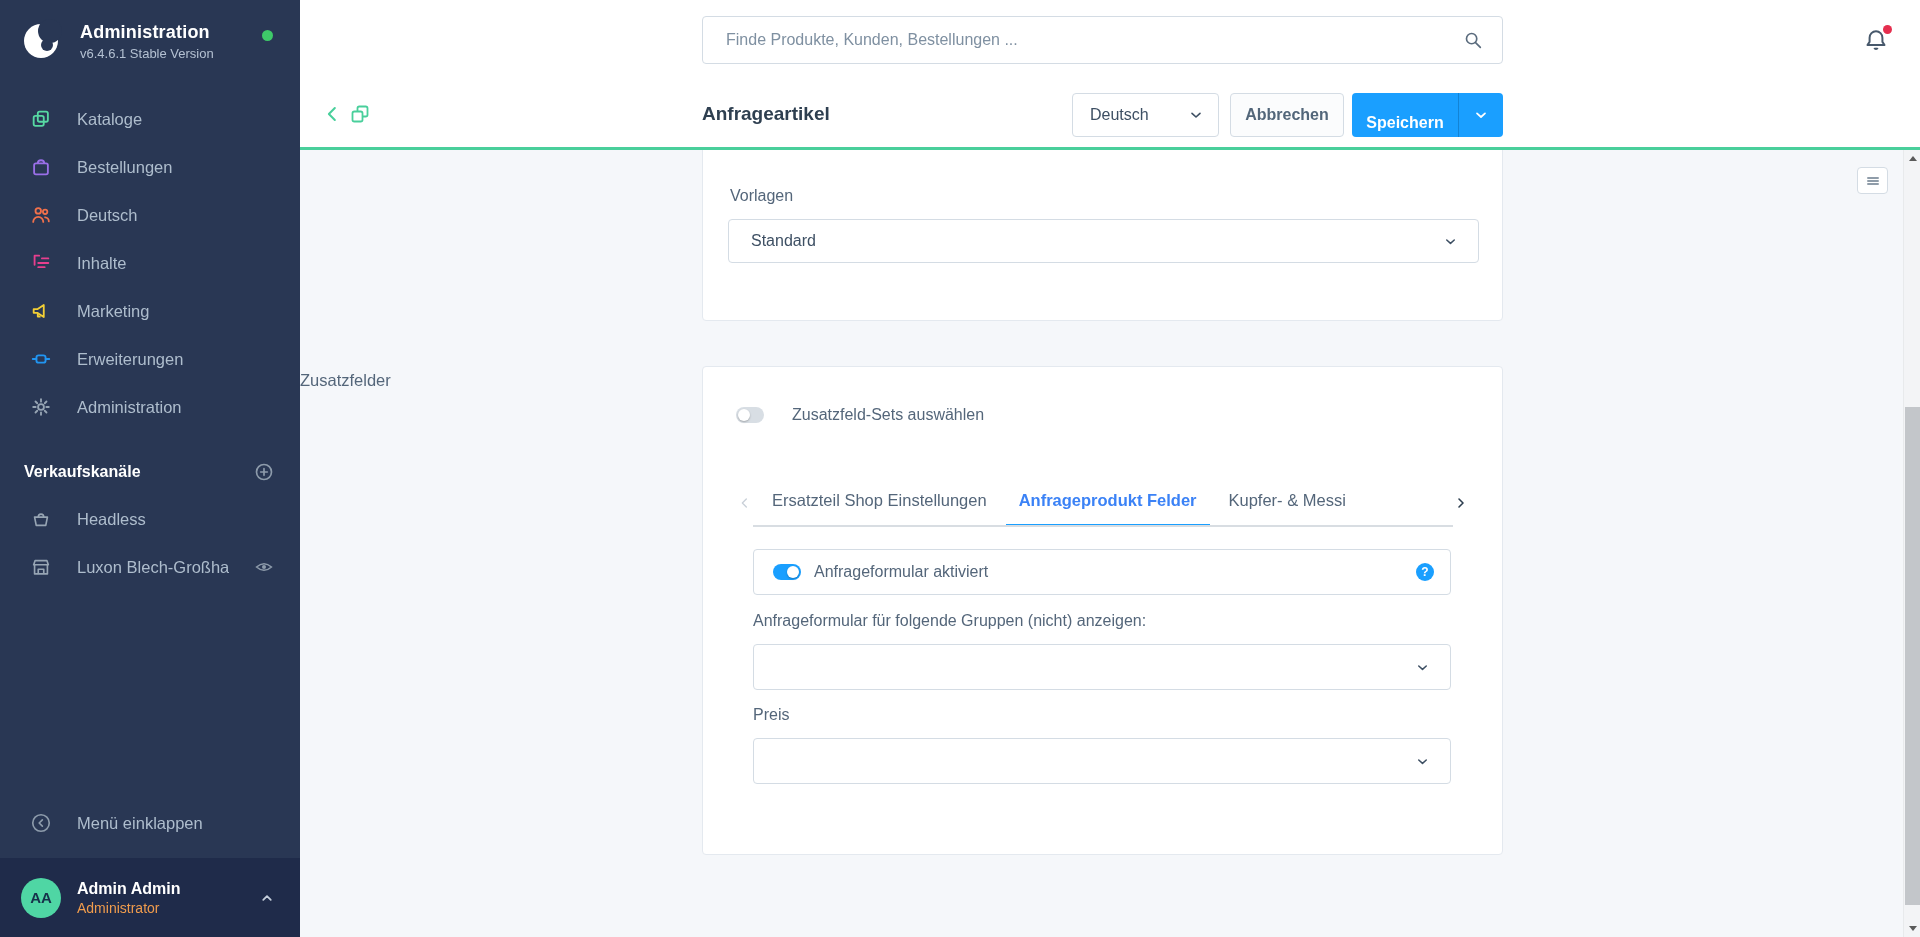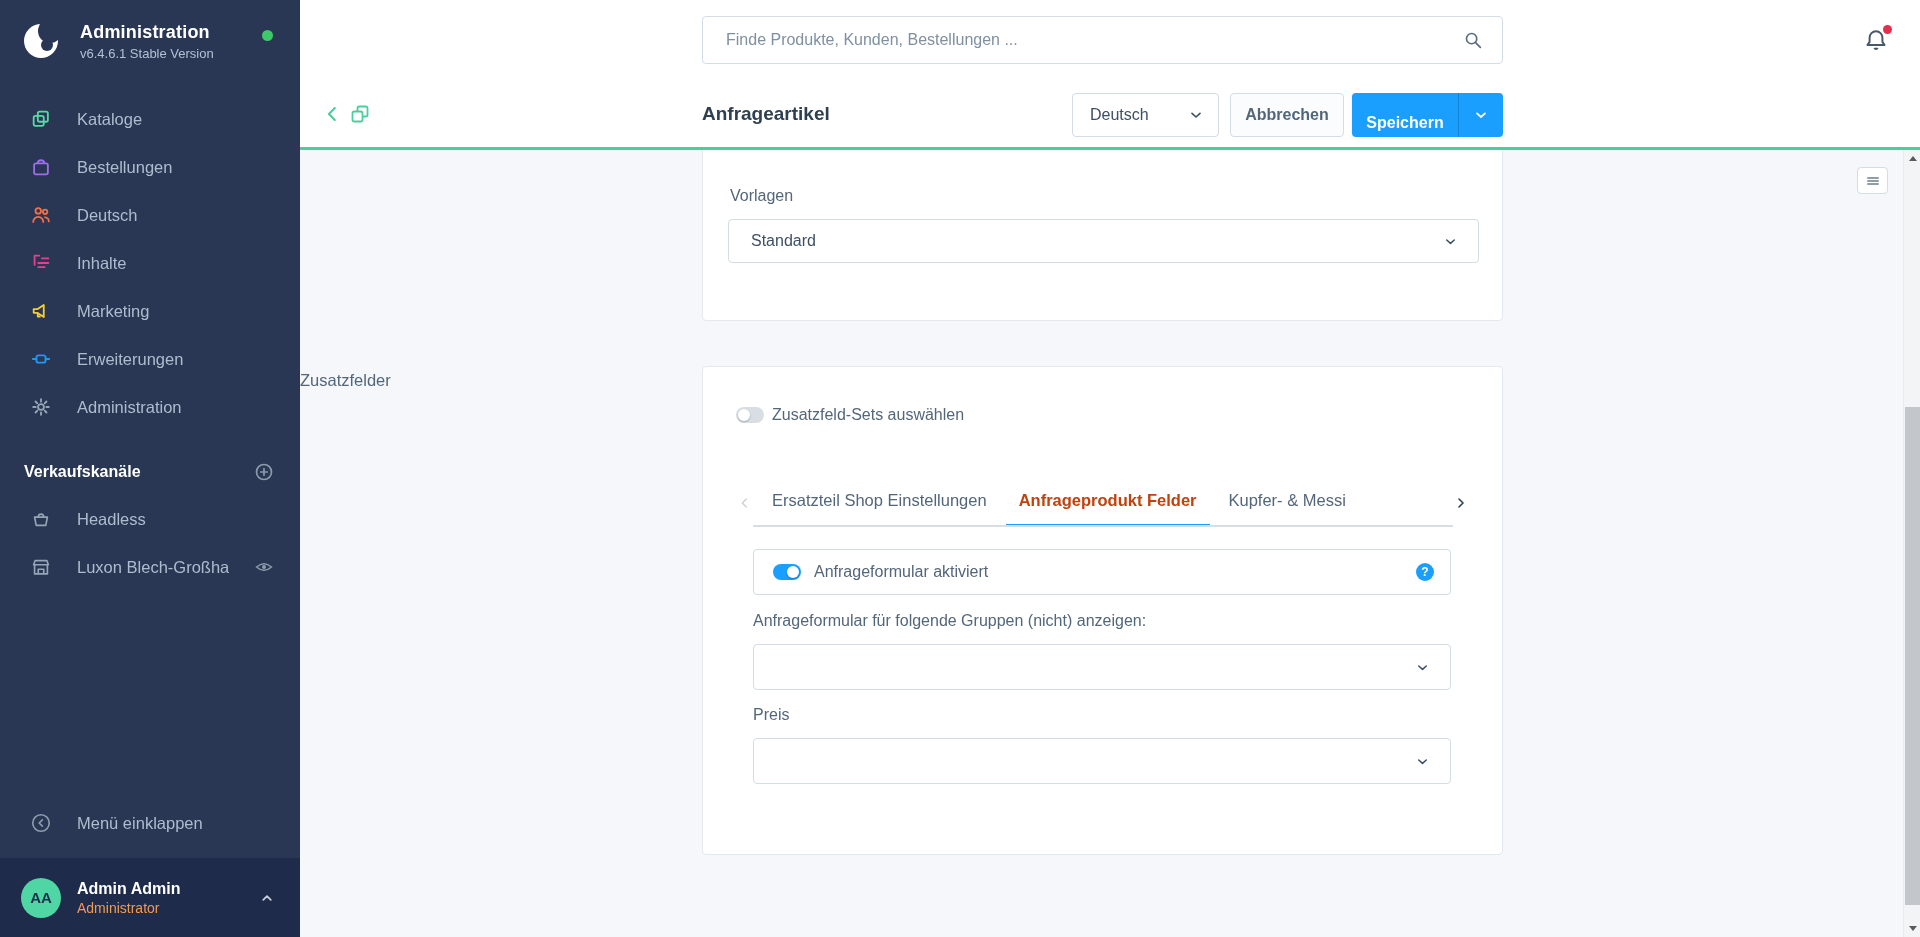--- a/index.html
+++ b/index.html
@@ -71,30 +71,30 @@
 
   .section-label { position:absolute; left:0; top:221px; width:360px; font-size:16.5px; color:#54667a; }
 
   .card-custom { left:402px; top:216px; width:801px; height:489px; }
 
   .toggle { position:relative; width:28px; height:16px; border-radius:8px; cursor:pointer; flex:none; }
   .toggle .knob { position:absolute; top:2px; width:12px; height:12px; border-radius:50%; background:#fff; box-shadow:0 1px 2px rgba(0,0,0,.25); }
   .toggle.off { background:#d8dee4; } .toggle.off .knob { left:2px; }
   .toggle.on  { background:#1a9fff; } .toggle.on  .knob { right:2px; }
 
-  .sets-toggle-row { position:absolute; left:33px; top:39px; display:flex; align-items:center; gap:8px; }
+  .sets-toggle-row { position:absolute; left:33px; top:39px; display:flex; align-items:center; gap:28px; }
   .sets-toggle-row .lbl { font-size:16px; color:#54667a; }
 
   .tab-arrow { position:absolute; top:124px; width:16px; height:24px; cursor:pointer; }
   .tab-arrow.left { left:34px; }
   .tab-arrow.right { left:750px; }
 
   .tab-strip { position:absolute; left:50px; top:108px; width:700px; height:52px; display:flex; gap:6px; padding-left:6px; border-bottom:2px solid #d8dde2; overflow:hidden; white-space:nowrap; }
   .tab { position:relative; display:flex; align-items:center; padding:0 13px; font-size:16.5px; color:#54667a; cursor:pointer; flex:none; }
-  .tab.active { font-weight:bold; color:#c2410c; }
+  .tab.active { font-weight:bold; color:#3b82f6; }
   .tab.active::after { content:""; position:absolute; left:0; right:0; bottom:-2px; height:3px; background:#1a9fff; }
 
   .toggle-box { position:absolute; left:50px; top:182px; width:698px; height:46px; border:1px solid #d4dce4; border-radius:4px; display:flex; align-items:center; padding:0 16px 0 19px; gap:13px; }
   .toggle-box .lbl { font-size:16px; color:#54667a; flex:1; }
   .help-badge { width:18px; height:18px; border-radius:50%; background:#1a9fff; color:#fff; font-size:12px; font-weight:bold; display:flex; align-items:center; justify-content:center; cursor:pointer; }
 
   .groups-label { position:absolute; left:50px; top:245px; }
   .groups-select { left:50px; top:277px; width:698px; height:46px; }
   .price-label { position:absolute; left:50px; top:339px; }
   .price-select { left:50px; top:371px; width:698px; height:46px; }

